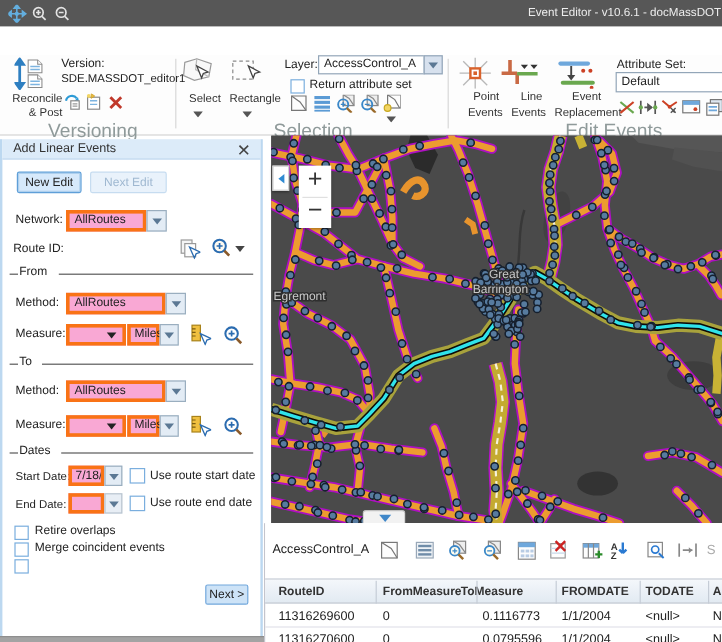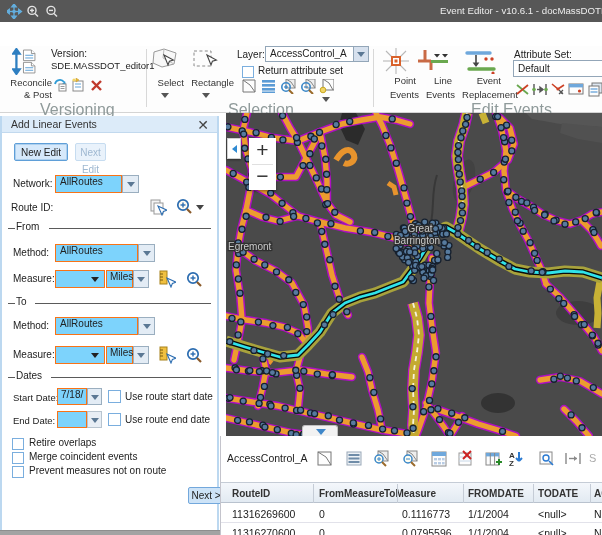--- a/index.html
+++ b/index.html
@@ -23,21 +23,21 @@
 .dbtn:after{content:"";position:absolute;left:50%;top:50%;margin:-2px 0 0 -4px;border:4px solid transparent;border-top:5px solid #5b7894}
 .chk{position:absolute;width:12px;height:12px;background:#fff;border:1px solid #7aaede}
 
 #panel{position:absolute;left:0;top:116px;width:219px;height:414px;background:#fff;border-left:2px solid #bcd8f0;border-right:2px solid #bcd8f0}
 #panelhdr{position:absolute;left:0;top:0;width:215px;height:17px;background:#dcebf9;border-bottom:1px solid #c2d9ee;font-size:12px;color:#333}
 #panelhdr .t{position:absolute;left:9px;top:2px;font-size:10.5px}
 #panelhdr .x{position:absolute;right:8px;top:1px;font-size:14px;color:#444}
 .plabel{position:absolute;font-size:10px;color:#222;white-space:nowrap}
 .pbtn{position:absolute;font-size:10px;color:#222;text-align:center;background:#cde3f7;border:1px solid #73a8dc;border-radius:2px}
 .pbtn.dis{background:#e9f2fb;border-color:#c6dcf0;color:#9fb8d1}
-.pinput{position:absolute;background:#7dd3fc;border:1px solid #f97316;font-size:10px;color:#222}
+.pinput{position:absolute;background:#f9a8d4;border:3px solid #f97316;font-size:10px;color:#222}
 .sepline{position:absolute;height:1px;background:#5a5a5a}
 .sept{position:absolute;font-size:10px;color:#222;background:#fff;padding:0 0px}
 .arrow-in:after{content:"";position:absolute;right:5px;top:50%;margin-top:-2px;border:4px solid transparent;border-top:5px solid #222}
 
 #bstrip{position:absolute;left:0;top:530px;width:220px;height:5px;background:#a3a3a3;border-top:1px solid #8e8e8e}
 
 #map{position:absolute;left:226px;top:113px;width:376px;height:323px;background:#4a4a4a}
 #collapse{position:absolute;left:227px;top:138px;width:14px;height:21px;background:#fff;border:1px solid #d0d0d0;box-shadow:0 1px 2px rgba(0,0,0,.4)}
 #collapse:after{content:"";position:absolute;left:4px;top:6px;border:4.5px solid transparent;border-right:5.5px solid #2f8ad2;border-left:none}
 #zoombox{position:absolute;left:249px;top:138px;width:27px;height:52px;background:#fff;box-shadow:0 1px 3px rgba(0,0,0,.45);color:#333}
@@ -273,21 +273,21 @@
 </svg>
 
  </div>
 
  <div id="panel">
   <div id="panelhdr">
         <span class="t">Add Linear Events</span>
         <span class="x">✕</span>
       </div>
   <div class="pbtn" style="left:12px;top:27px;width:54px;height:18px;line-height:17px;background:#d6e9fb;border-color:#5f9fd8;box-shadow:inset 0 0 0 1px #aed0ee">New Edit</div>
-<div class="pbtn dis" style="left:73px;top:27px;width:31px;height:18px;line-height:17px">Next Edit</div>
+<div class="pbtn dis" style="left:73px;top:27px;width:64px;height:18px;line-height:17px">Next Edit</div>
 <div class="plabel" style="left:11px;top:62px">Network:</div>
 <div class="pinput" style="left:53px;top:59px;width:67px;height:18px">
         <span style="position:absolute;left:4px;top:0px">AllRoutes</span>
       </div>
 <div class="dbtn" style="left:120px;top:59px;width:17px;height:18px;background:#e3ecf5;border-color:#9aaebf"></div>
 <div class="plabel" style="left:9px;top:86px">Route ID:</div>
 <svg class="icon" style="left:148px;top:83px" width="17" height="17" viewBox="0 0 17 17">
  <rect x="1" y="1" width="9" height="11" fill="#f4f4f4" stroke="#999"></rect>
  <rect x="4" y="4" width="9" height="11" fill="#fdfdfd" stroke="#999"></rect>
  <path d="M8,7 l4,9 1.4,-3.6 3.6,-1.2z" fill="#fff" stroke="#2b6cb0" stroke-width="1.1"></path>
@@ -370,22 +370,21 @@
 <div class="plabel" style="left:11px;top:299px;font-size:9.5px">End Date:</div>
 <div class="pinput" style="left:55px;top:295px;width:30px;height:17px"></div>
 <div class="dbtn" style="left:85px;top:295px;width:15px;height:17px;background:#e8eef5;border-color:#b8c4cf"></div>
 <div class="chk" style="left:106px;top:297px;width:13px;height:13px"></div>
 <div class="plabel" style="left:123px;top:298px">Use route end date</div>
 <div class="chk" style="left:10px;top:322px"></div>
 <div class="plabel" style="left:27px;top:321px">Retire overlaps</div>
 <div class="chk" style="left:10px;top:336px"></div>
 <div class="plabel" style="left:27px;top:335px">Merge coincident events</div>
 <div class="chk" style="left:10px;top:350px"></div>
-<div class="plabel" style="left:27px;top:349px">Prevent measures not on route</div>
-<div class="pbtn" style="left:186px;top:371px;width:36px;height:17px;line-height:16px">Next &gt;</div>
+<div class="pbtn" style="left:169px;top:371px;width:36px;height:17px;line-height:16px">Next &gt;</div>
 
  </div>
  <div id="bstrip"></div>
 
  <div id="map">
       <svg width="376" height="323" viewBox="0 0 376 323" style="display:block">
 <rect width="376" height="323" fill="#4a4a4a"></rect>
 <polygon points="116,0 130,0 139,16 132,32 120,27 113,12" fill="#2b2b2b"></polygon>
 <polygon points="300,0 376,0 376,14 340,12 306,6" fill="#565656"></polygon>
 <polygon points="336,10 376,14 376,30 352,26 334,20" fill="#515151"></polygon>

